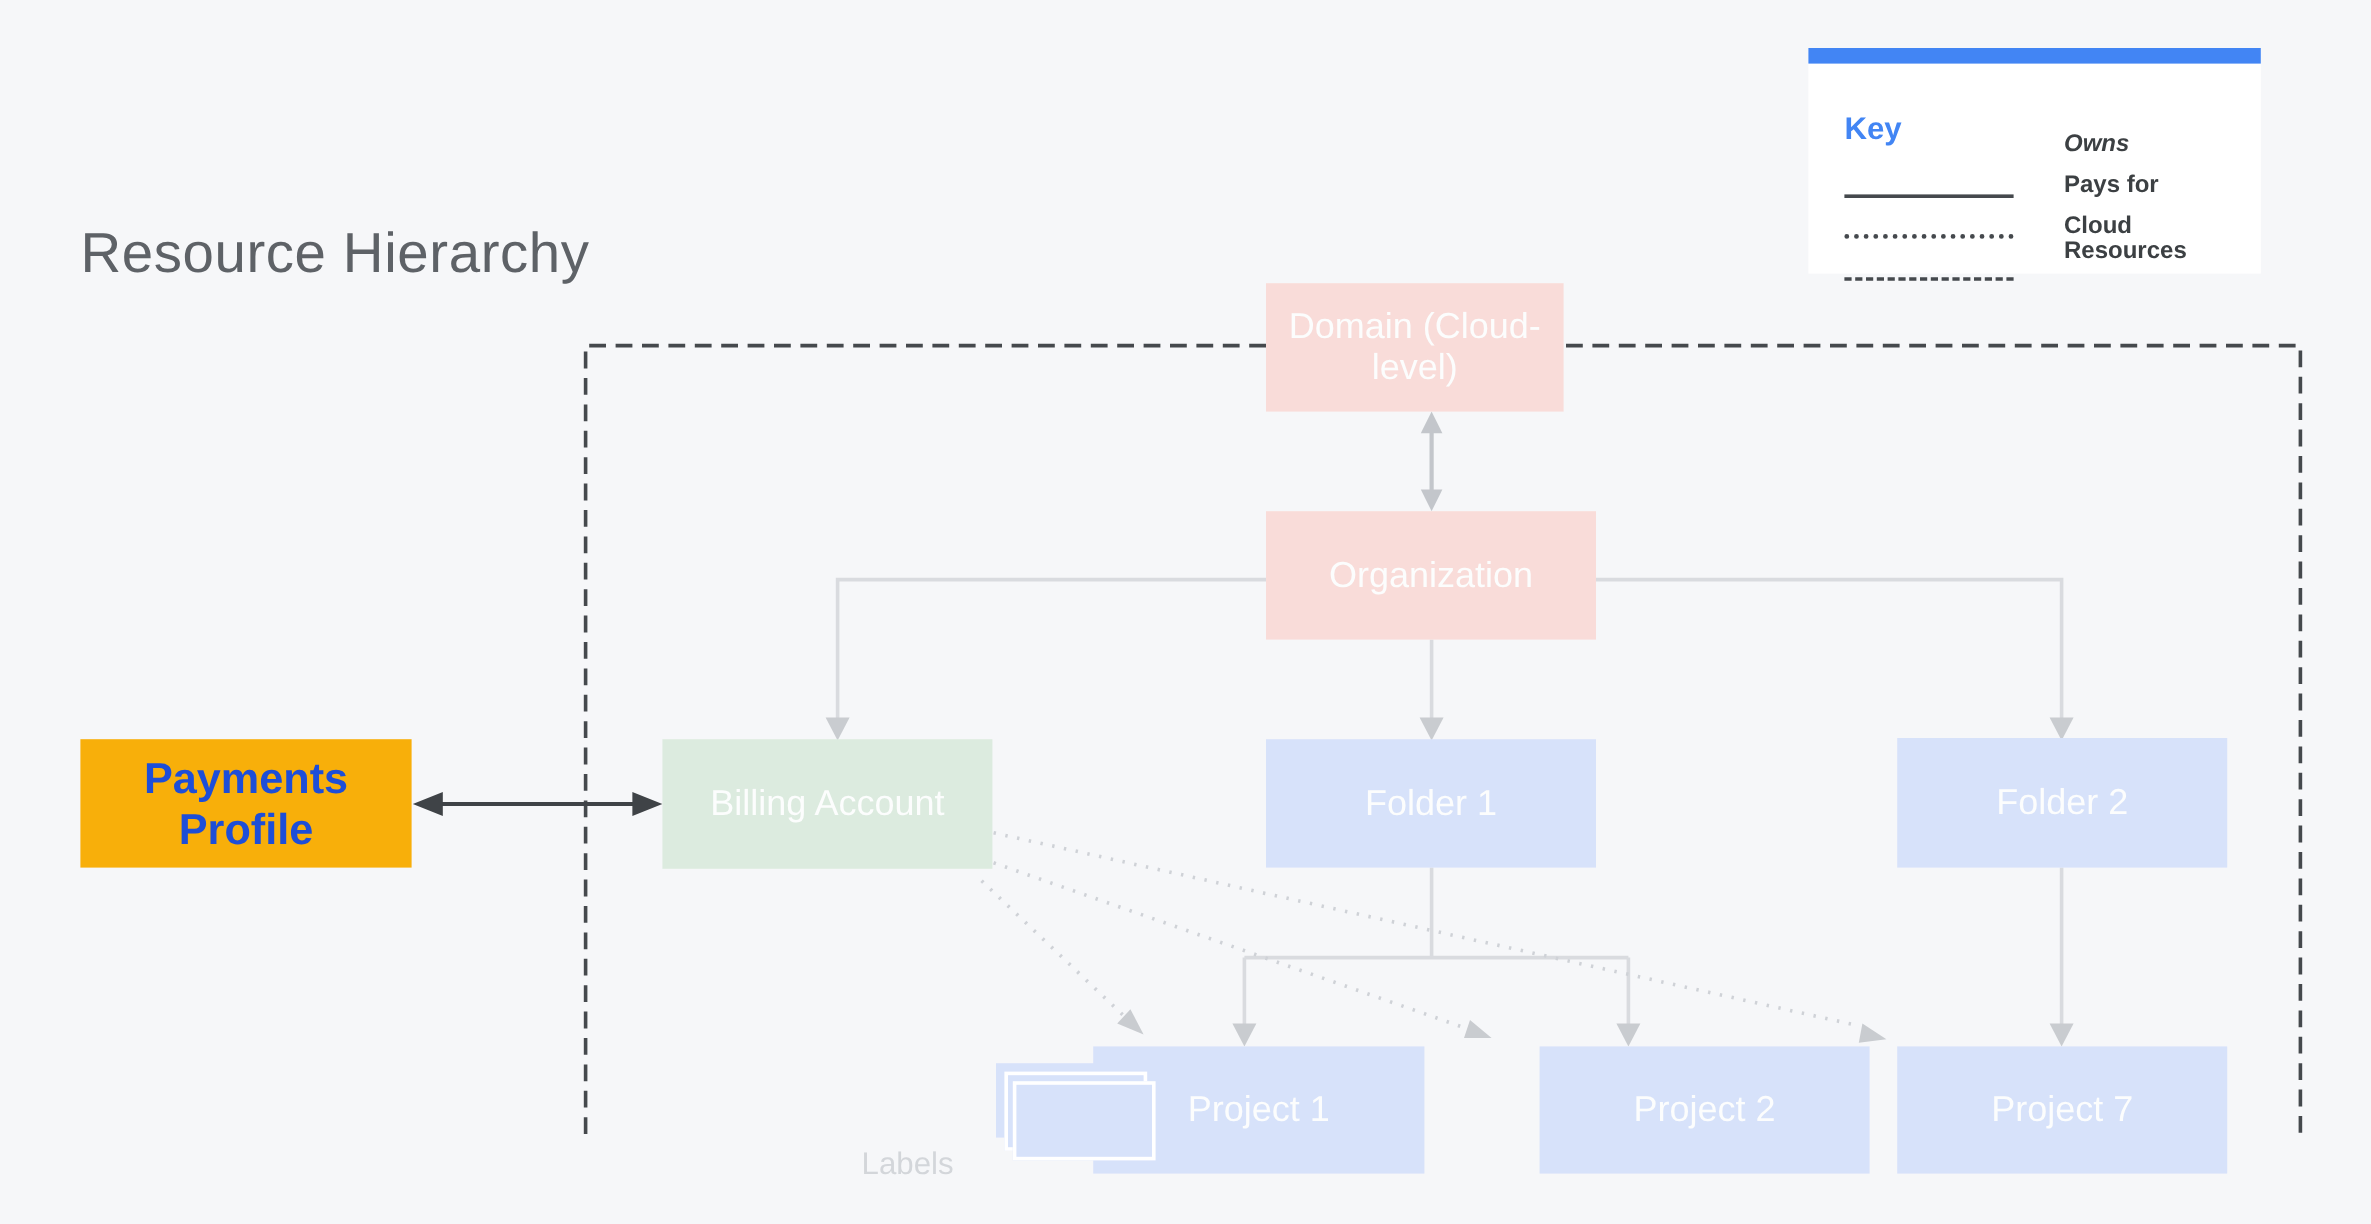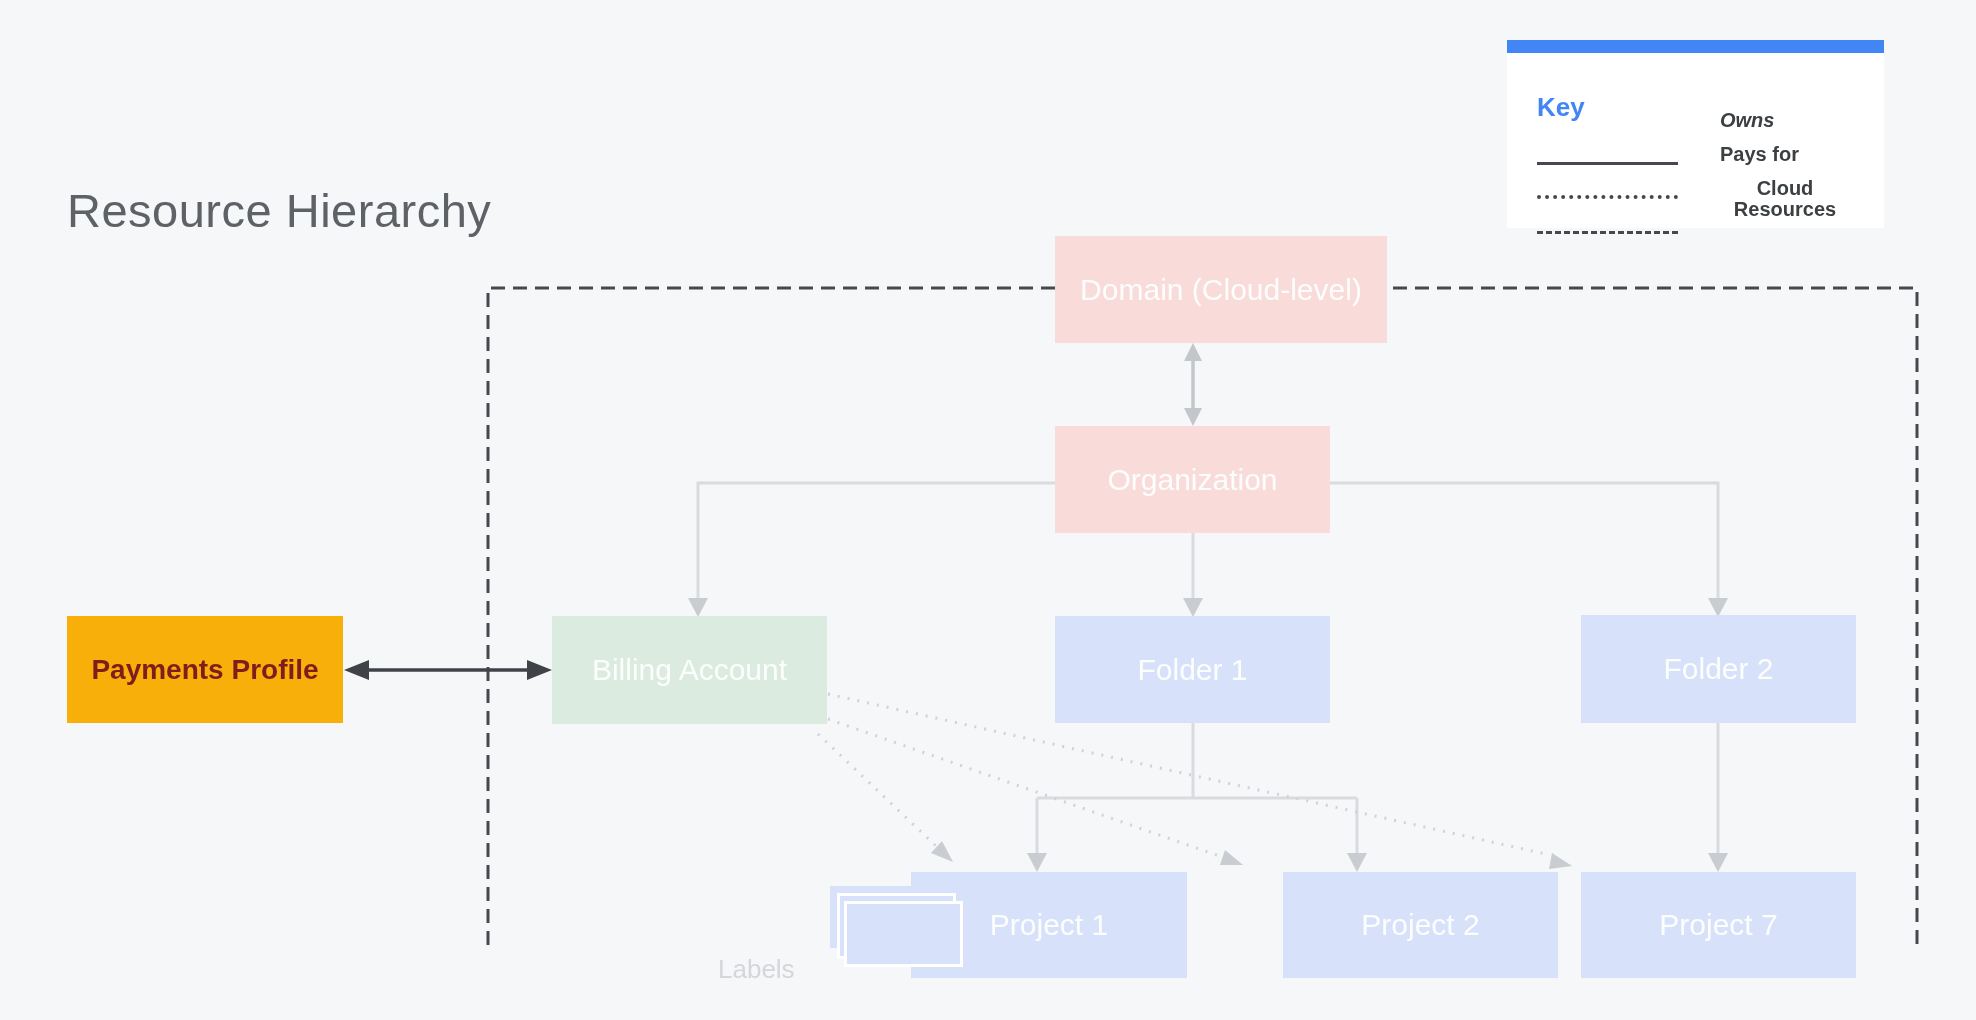--- a/index.html
+++ b/index.html
@@ -11,38 +11,38 @@
   html,body{margin:0;padding:0;}
   body{font-family:"Liberation Sans", sans-serif; background:#e9ebee;}
   .canvas{position:relative;width:1976px;height:1020px;background:var(--background);overflow:hidden;}
   .title{position:absolute;left:67px;top:183px;font-size:47px;font-weight:400;color:var(--title-text);letter-spacing:0.5px;}
   svg.wires{position:absolute;left:0;top:0;z-index:1;}
   .node{position:absolute;display:flex;align-items:center;justify-content:center;z-index:2;
         font-size:30px;font-weight:400;color:var(--node-text);text-align:center;}
   .node.pink{background:var(--node-pink);}
   .node.green{background:var(--node-green);}
   .node.blue{background:var(--node-blue);}
-  .node.yellow{background:var(--node-yellow);font-weight:700;font-size:28px;color:#7f1d1d;}
+  .node.yellow{background:var(--node-yellow);font-weight:700;font-size:36px;color:#1d4ed8;}
   .labels-caption{position:absolute;left:718px;top:910px;font-size:26px;color:var(--labels-caption-text);z-index:3;margin-top:44px;}
   .labels-icon{position:absolute;left:830px;top:886px;width:140px;height:92px;z-index:3;}
   .labels-icon .card{position:absolute;background:var(--node-blue);}
   .labels-icon .card.back{left:0;top:0;width:118px;height:62px;}
   .labels-icon .card.mid{left:7px;top:7px;width:113px;height:60px;border:3px solid #FFFFFF;}
   .labels-icon .card.front{left:14px;top:15px;width:113px;height:60px;border:3px solid #FFFFFF;}
   .key-panel{position:absolute;left:1507px;top:40px;width:377px;height:188px;background:#FFFFFF;z-index:4;}
   .key-bar{position:absolute;left:0;top:0;width:100%;height:13px;background:var(--legend-accent);}
   .key-title{position:absolute;left:30px;top:52px;font-size:26px;font-weight:700;color:var(--legend-accent);}
   .key-sample{position:absolute;left:30px;width:141px;height:0;}
   .key-sample.solid{top:122px;border-top:3px solid var(--dark-line);}
   .key-sample.dotted{top:155px;border-top:4px dotted var(--dark-line);}
   .key-sample.dashed{top:191px;border-top:3px dashed var(--dark-line);}
   .key-label{position:absolute;left:213px;font-size:20px;font-weight:700;color:var(--legend-text);line-height:21px;width:130px;}
   .key-label.r0{top:70px;font-style:italic;}
   .key-label.r1{top:104px;}
-  .key-label.r2{top:138px;text-align:center;}
+  .key-label.r2{top:138px;}
 </style>
 </head>
 <body>
 
 <div class="canvas">
 
   <div class="title">Resource Hierarchy</div>
 
   <svg class="wires" width="1976" height="1020" viewBox="0 0 1976 1020">
 
@@ -83,21 +83,21 @@
       <path d="M828 719 L1222 857"></path>
       <path d="M818 734 L936 846"></path>
     </g>
     <g fill="#C9CCD0" stroke="none">
       <polygon points="1572,866 1549,869 1552,853"></polygon>
       <polygon points="1243,865 1220,865 1225,850"></polygon>
       <polygon points="953,862 931,853 942,841"></polygon>
     </g>
   </svg>
 
-  <div class="node pink" style="left:1055px;top:236px;width:332px;height:107px;">Domain (Cloud-level)</div>
+  <div class="node pink" style="left:1055px;top:236px;width:248px;height:107px;">Domain (Cloud-level)</div>
   <div class="node green" style="left:552px;top:616px;width:275px;height:108px;">Billing Account</div>
   <div class="node pink" style="left:1055px;top:426px;width:275px;height:107px;">Organization</div>
   <div class="node blue" style="left:1055px;top:616px;width:275px;height:107px;">Folder 1</div>
   <div class="node blue" style="left:1581px;top:615px;width:275px;height:108px;">Folder 2</div>
   <div class="node blue" style="left:911px;top:872px;width:276px;height:106px;">Project 1</div>
   <div class="node blue" style="left:1246px;top:872px;width:275px;height:106px;margin-left:37px;">Project 2</div>
   <div class="node blue" style="left:1581px;top:872px;width:275px;height:106px;">Project 7</div>
   <div class="node yellow" style="left:67px;top:616px;width:276px;height:107px;">Payments Profile</div>
 
   <div class="labels-caption">Labels</div>

